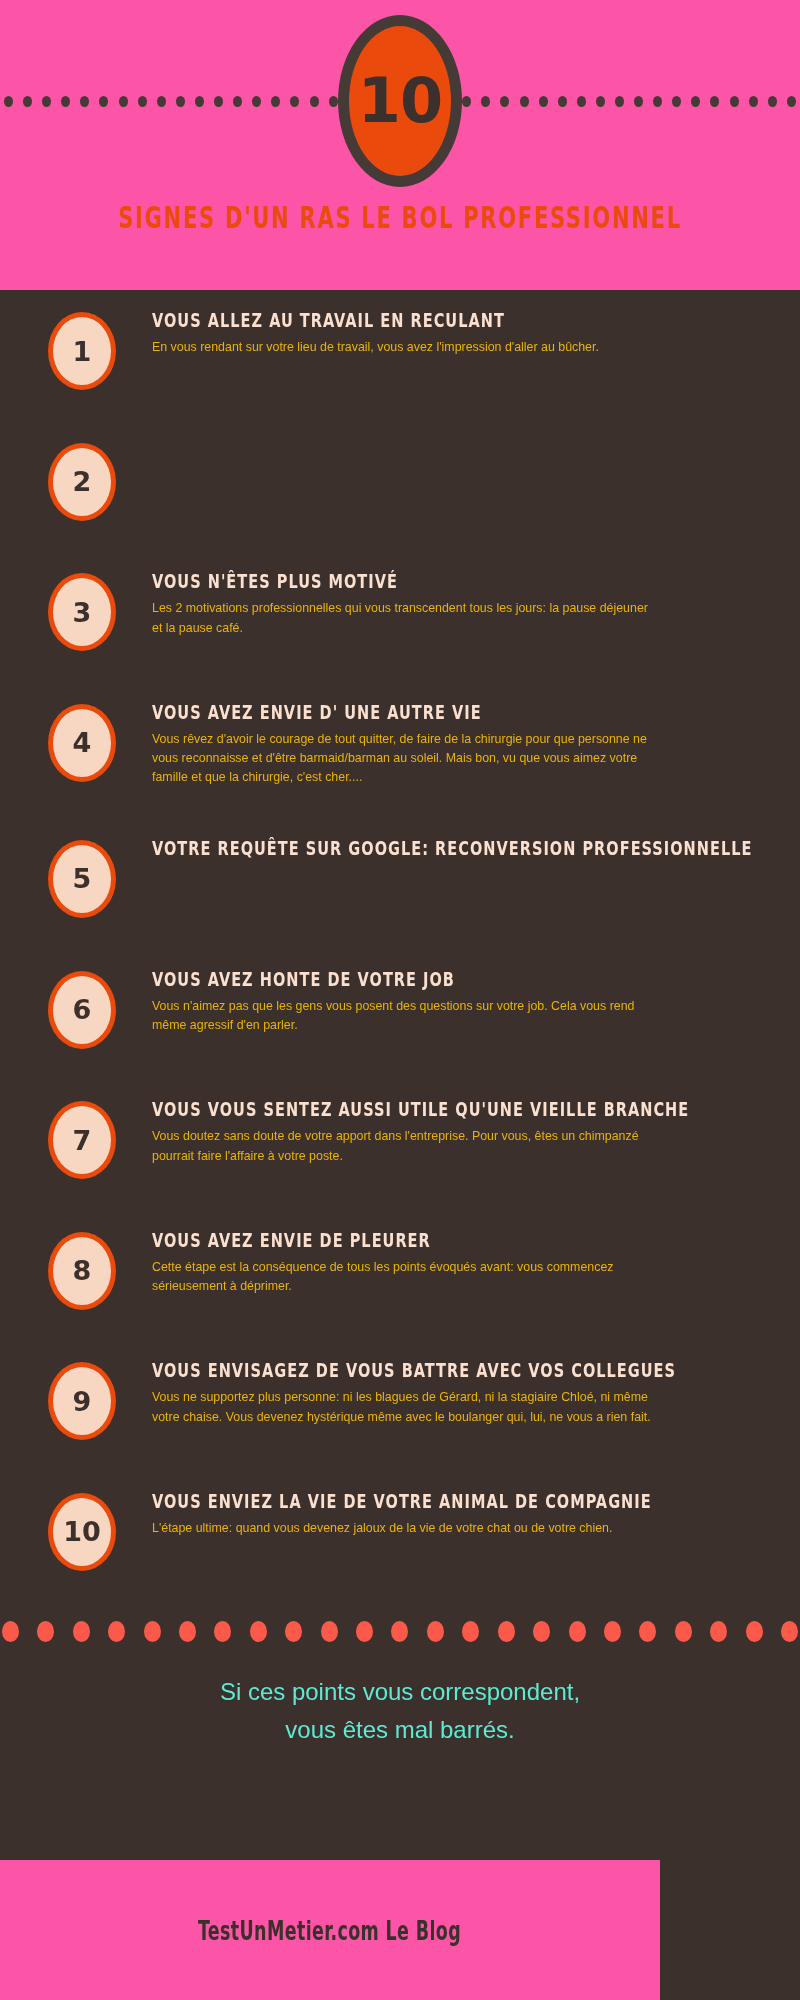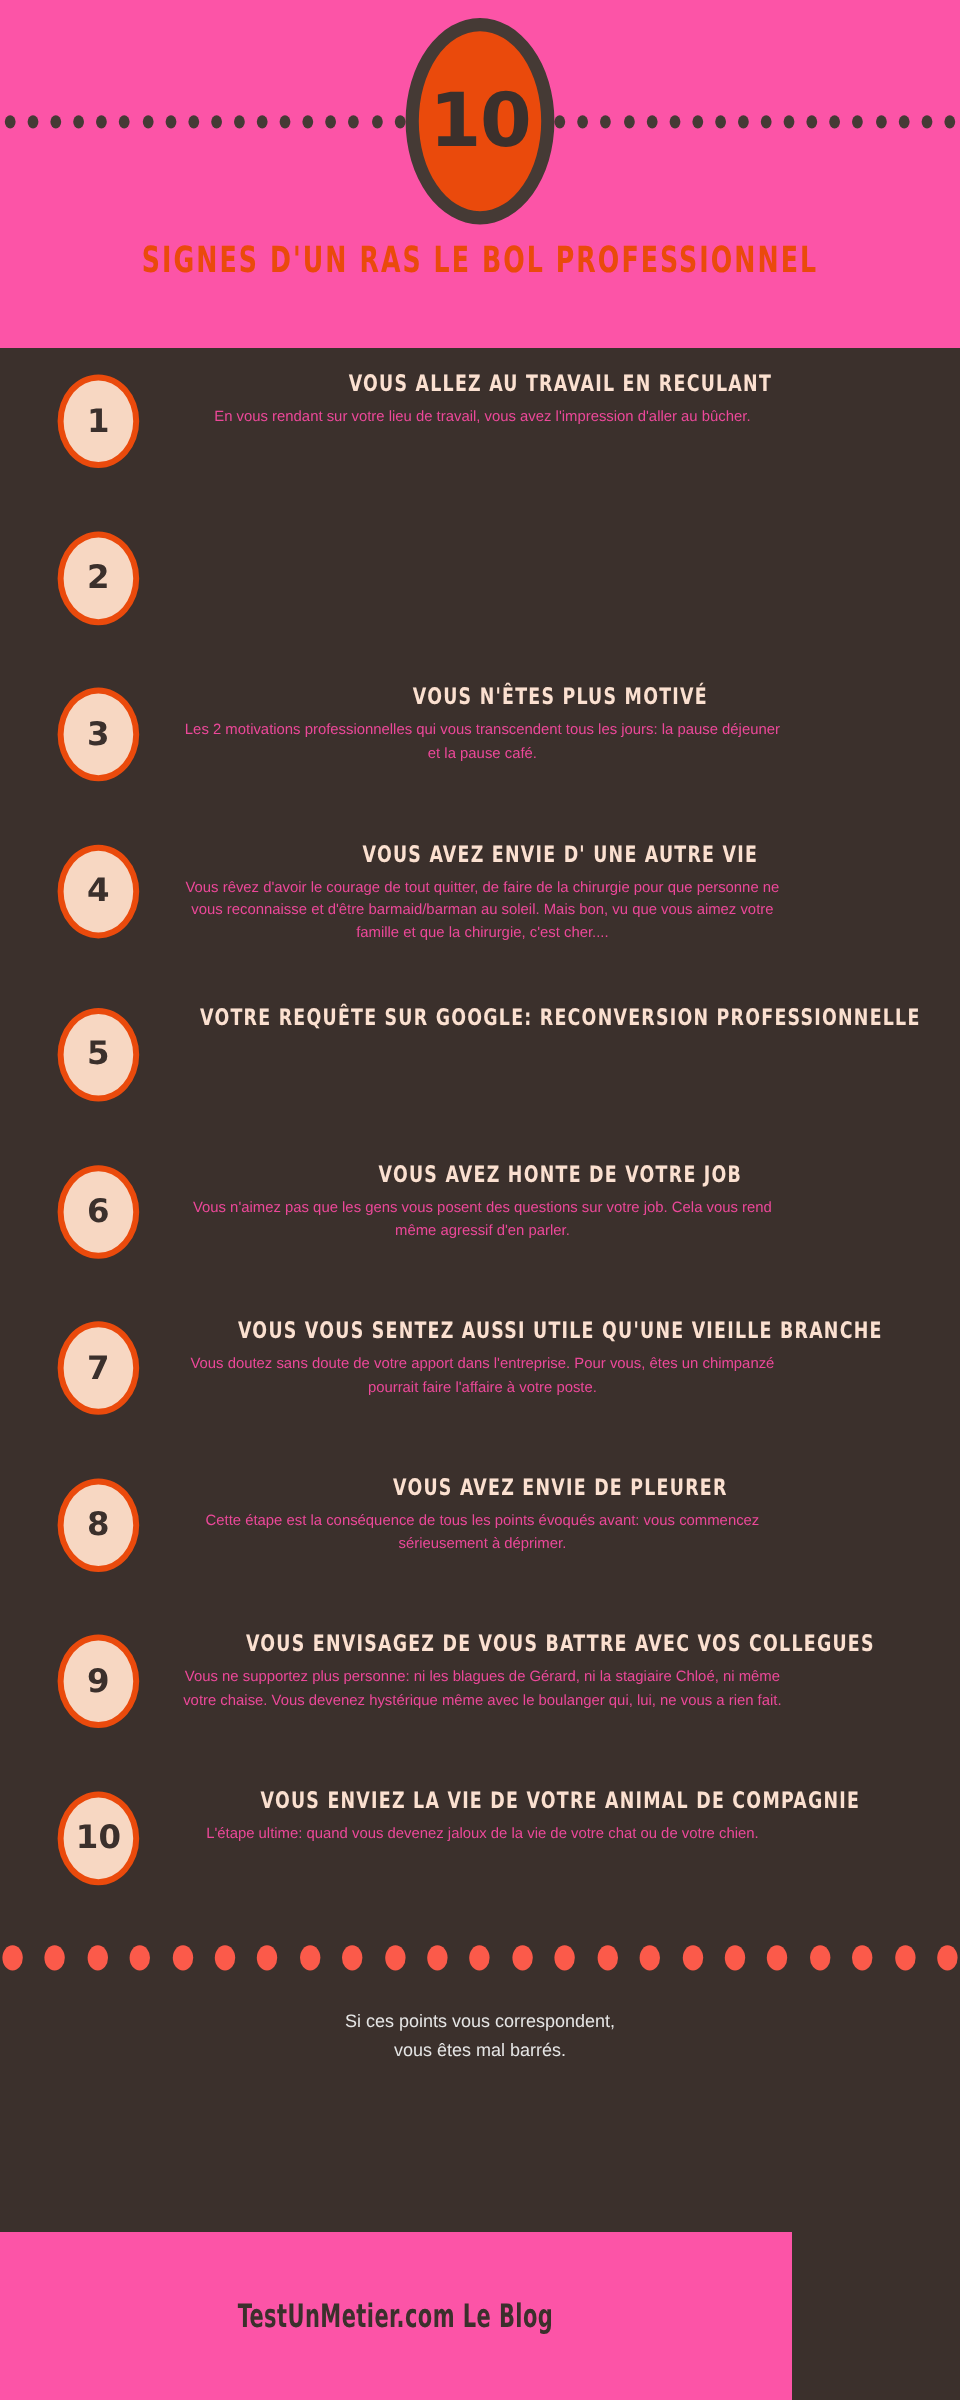--- a/index.html
+++ b/index.html
@@ -120,39 +120,38 @@
     font-weight: bold;
     font-size: 27px;
     color: #3b302c;
     line-height: 1;
   }
   .item-body {
     flex: 1 1 auto;
     padding-left: 36px;
     padding-top: 4px;
     box-sizing: border-box;
-    text-align: center;
   }
   .item-title {
     font-family: "DejaVu Sans Condensed", "Liberation Sans Narrow", "Liberation Sans", sans-serif;
     font-weight: bold;
     font-size: 19px;
     line-height: 1.12;
     letter-spacing: 1.2px;
     color: #fbe0d0;
     transform: scaleX(0.85);
     transform-origin: left center;
     width: 118%;
     margin: 0 0 7px 0;
   }
   .item-desc {
     font-family: "Liberation Sans", sans-serif;
     font-size: 12.4px;
     line-height: 1.55;
-    color: #ec4899;
+    color: #eab308;
     margin: 0;
     max-width: 500px;
   }
 
   
   .dot-divider {
     width: 800px;
     height: 28px;
     display: flex;
     justify-content: space-between;
@@ -165,23 +164,23 @@
     display: block;
     width: 17px;
     height: 21px;
     border-radius: 50%;
     background: #fb5a4a;
   }
 
   
   .conclusion {
     text-align: center;
-    color: #e5e5e5;
+    color: #5eead4;
     font-family: "Liberation Sans", sans-serif;
-    font-size: 15px;
+    font-size: 24px;
     line-height: 1.6;
     padding: 28px 0 0 0;
   }
   .conclusion div { white-space: nowrap; }
 
   
   .footer {
     position: absolute;
     left: 0;
     bottom: 0;

